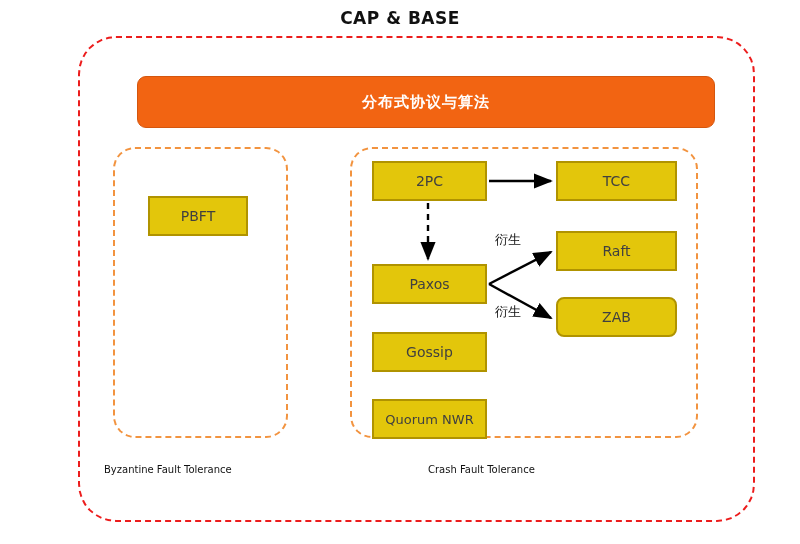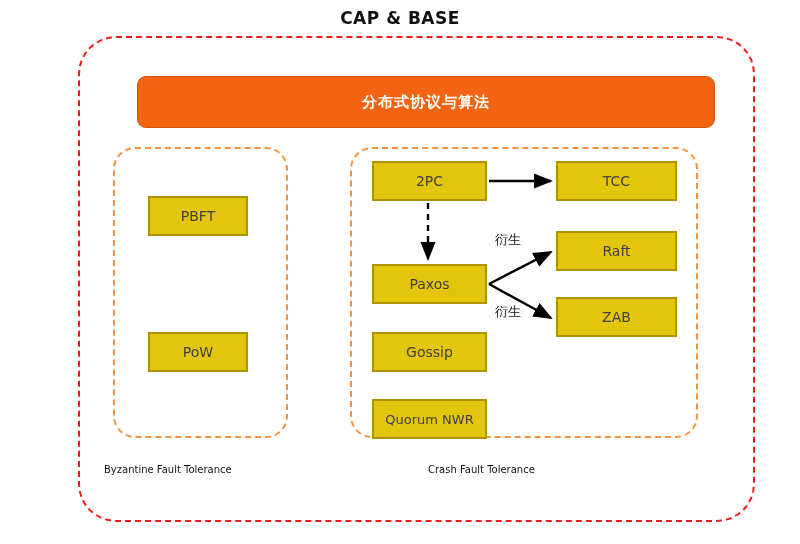--- a/index.html
+++ b/index.html
@@ -112,21 +112,21 @@
   }
 
   .node-pbft       { left: 148px; top: 196px; width: 100px; height: 40px; }
   .node-pow        { left: 148px; top: 332px; width: 100px; height: 40px; }
   .node-2pc        { left: 372px; top: 161px; width: 115px; height: 40px; }
   .node-paxos      { left: 372px; top: 264px; width: 115px; height: 40px; }
   .node-gossip     { left: 372px; top: 332px; width: 115px; height: 40px; }
   .node-quorum     { left: 372px; top: 399px; width: 115px; height: 40px; font-size: 13px; }
   .node-tcc        { left: 556px; top: 161px; width: 121px; height: 40px; }
   .node-raft       { left: 556px; top: 231px; width: 121px; height: 40px; }
-  .node-zab        { left: 556px; top: 297px; width: 121px; height: 40px; }
+  .node-zab        { left: 556px; top: 297px; width: 121px; height: 40px; border-radius: 8px; }
 
   
   .edge-label {
     position: absolute;
     font-size: 13px;
     color: #111111;
     white-space: nowrap;
     font-family: "DejaVu Sans", sans-serif;
   }
   .edge-label-raft { left: 495px; top: 231px; }
@@ -175,21 +175,20 @@
 
     <line x1="489" y1="284" x2="551" y2="252" stroke="#000000" stroke-width="2.4" marker-end="url(#arrowhead)"></line>
 
     <line x1="489" y1="284" x2="551" y2="318" stroke="#000000" stroke-width="2.4" marker-end="url(#arrowhead)"></line>
   </svg>
 
   <div class="edge-label edge-label-raft">衍生</div>
   <div class="edge-label edge-label-zab">衍生</div>
 
   <div class="node node-pbft">PBFT</div>
-  <div class="node node-pow">PoW</div>
 
   <div class="node node-2pc">2PC</div>
   <div class="node node-paxos">Paxos</div>
   <div class="node node-gossip">Gossip</div>
   <div class="node node-quorum">Quorum NWR</div>
   <div class="node node-tcc">TCC</div>
   <div class="node node-raft">Raft</div>
   <div class="node node-zab">ZAB</div>
 
   <div class="group-caption caption-left">Byzantine Fault Tolerance</div>

